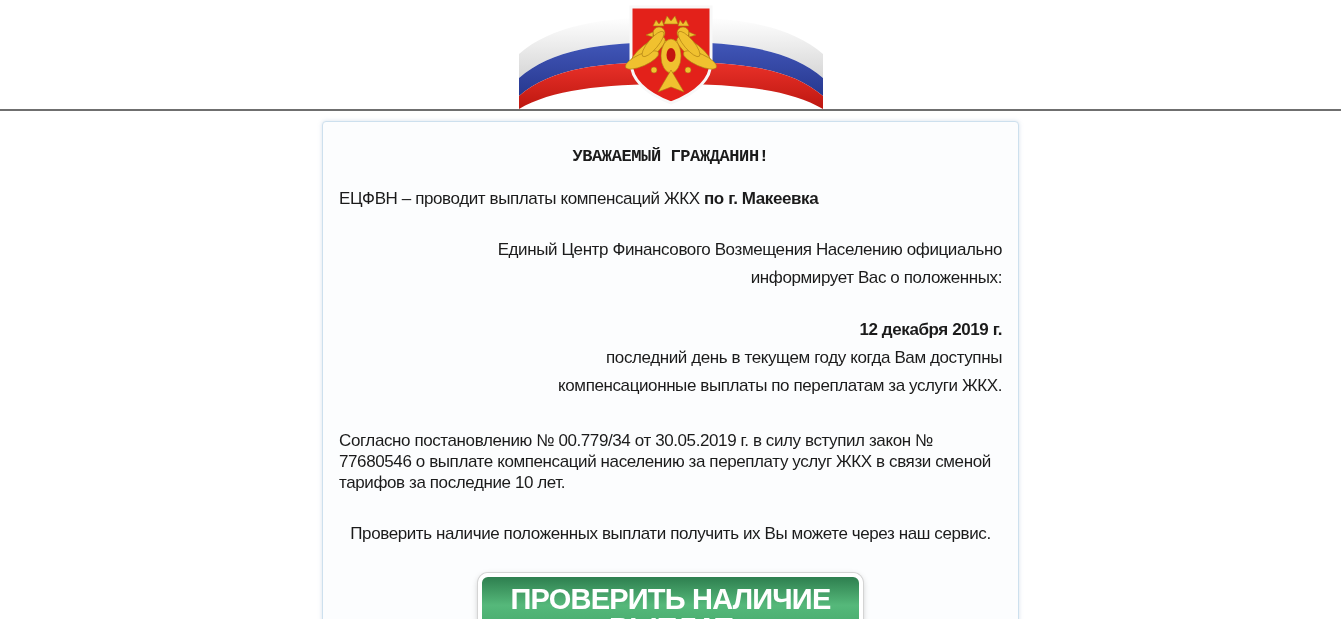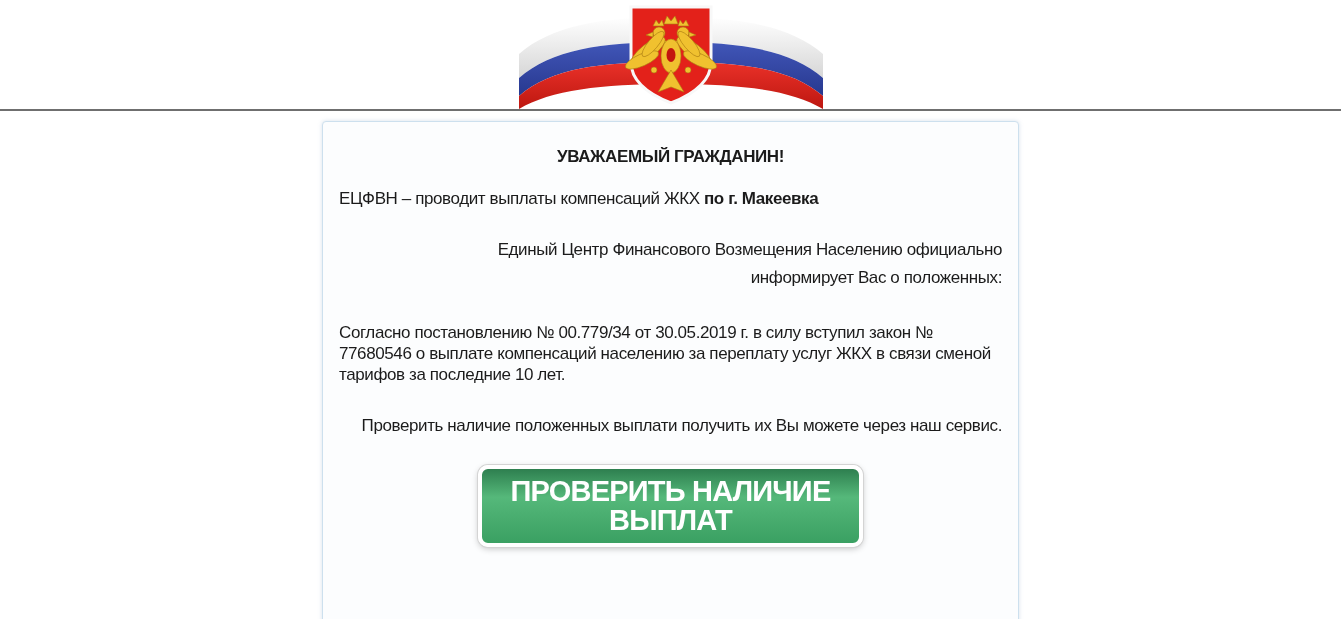--- a/index.html
+++ b/index.html
@@ -28,27 +28,27 @@
     width:100%;height:2px;background:var(--divider-gray,#6f6f6f);
   }
   .notice-panel{
     width:697px;margin:10px auto 0;min-height:640px;
     background:#fcfdfe;border:1px solid var(--panel-border,#cde0ee);
     border-radius:4px;box-shadow:0 0 4px rgba(140,170,200,.35);
     padding:18px 16px 24px;
     font-size:17px;letter-spacing:-0.4px;line-height:26px;
   }
   .notice-heading{
-    font-size:17px;font-weight:bold;text-align:center;margin:4px 0 0;letter-spacing:-0.4px;
+    font-size:17px;font-weight:bold;text-align:center;margin:4px 0 0;letter-spacing:-0.4px;font-family:Liberation Mono, monospace;
   }
   .intro-line{margin:16px 0 0;text-align:left;}
   .bold{font-weight:bold;}
   .center-block{text-align:right;margin:24px 0 0;line-height:28px;}
   .law-paragraph{margin:30px 0 0;text-align:left;line-height:21px;}
-  .service-line{margin:28px 0 0;text-align:right;}
+  .service-line{margin:28px 0 0;text-align:center;}
   .button-row{text-align:center;margin:26px 0 0;}
   .check-button{
     display:inline-block;width:385px;height:82px;
     background:linear-gradient(to bottom,
       var(--accent-green-top,#2e7f4f) 0%,
       var(--accent-green-light,#55b87a) 38%,
       var(--accent-green-bottom,#3aa062) 100%);
     border:4px solid #ffffff;border-radius:10px;
     box-shadow:0 0 0 1px #d4d4d4, 0 2px 6px rgba(0,0,0,.22);
     color:#ffffff;font-family:"Liberation Sans",sans-serif;
@@ -113,20 +113,25 @@
   <p class="intro-line">
     <span>ЕЦФВН – проводит выплаты компенсаций ЖКХ</span>
     <span class="bold">по г. Макеевка</span>
   </p>
 
   <p class="center-block">
     <span>Единый Центр Финансового Возмещения Населению официально</span><br>
     <span>информирует Вас о положенных:</span>
   </p>
 
+  <p class="center-block">
+    <span class="bold">12 декабря 2019 г.</span><br>
+    <span>последний день в текущем году когда Вам доступны</span><br>
+    <span>компенсационные выплаты по переплатам за услуги ЖКХ.</span>
+  </p>
 
   <p class="law-paragraph">Согласно постановлению № 00.779/34 от 30.05.2019 г. в силу вступил закон № 77680546 о выплате компенсаций населению за переплату услуг ЖКХ в связи сменой тарифов за последние 10 лет.</p>
 
   <p class="service-line">Проверить наличие положенных выплати получить их Вы можете через наш сервис.</p>
 
   <div class="button-row">
     <button type="button" class="check-button">ПРОВЕРИТЬ НАЛИЧИЕ ВЫПЛАТ</button>
   </div>
 </div>
 

